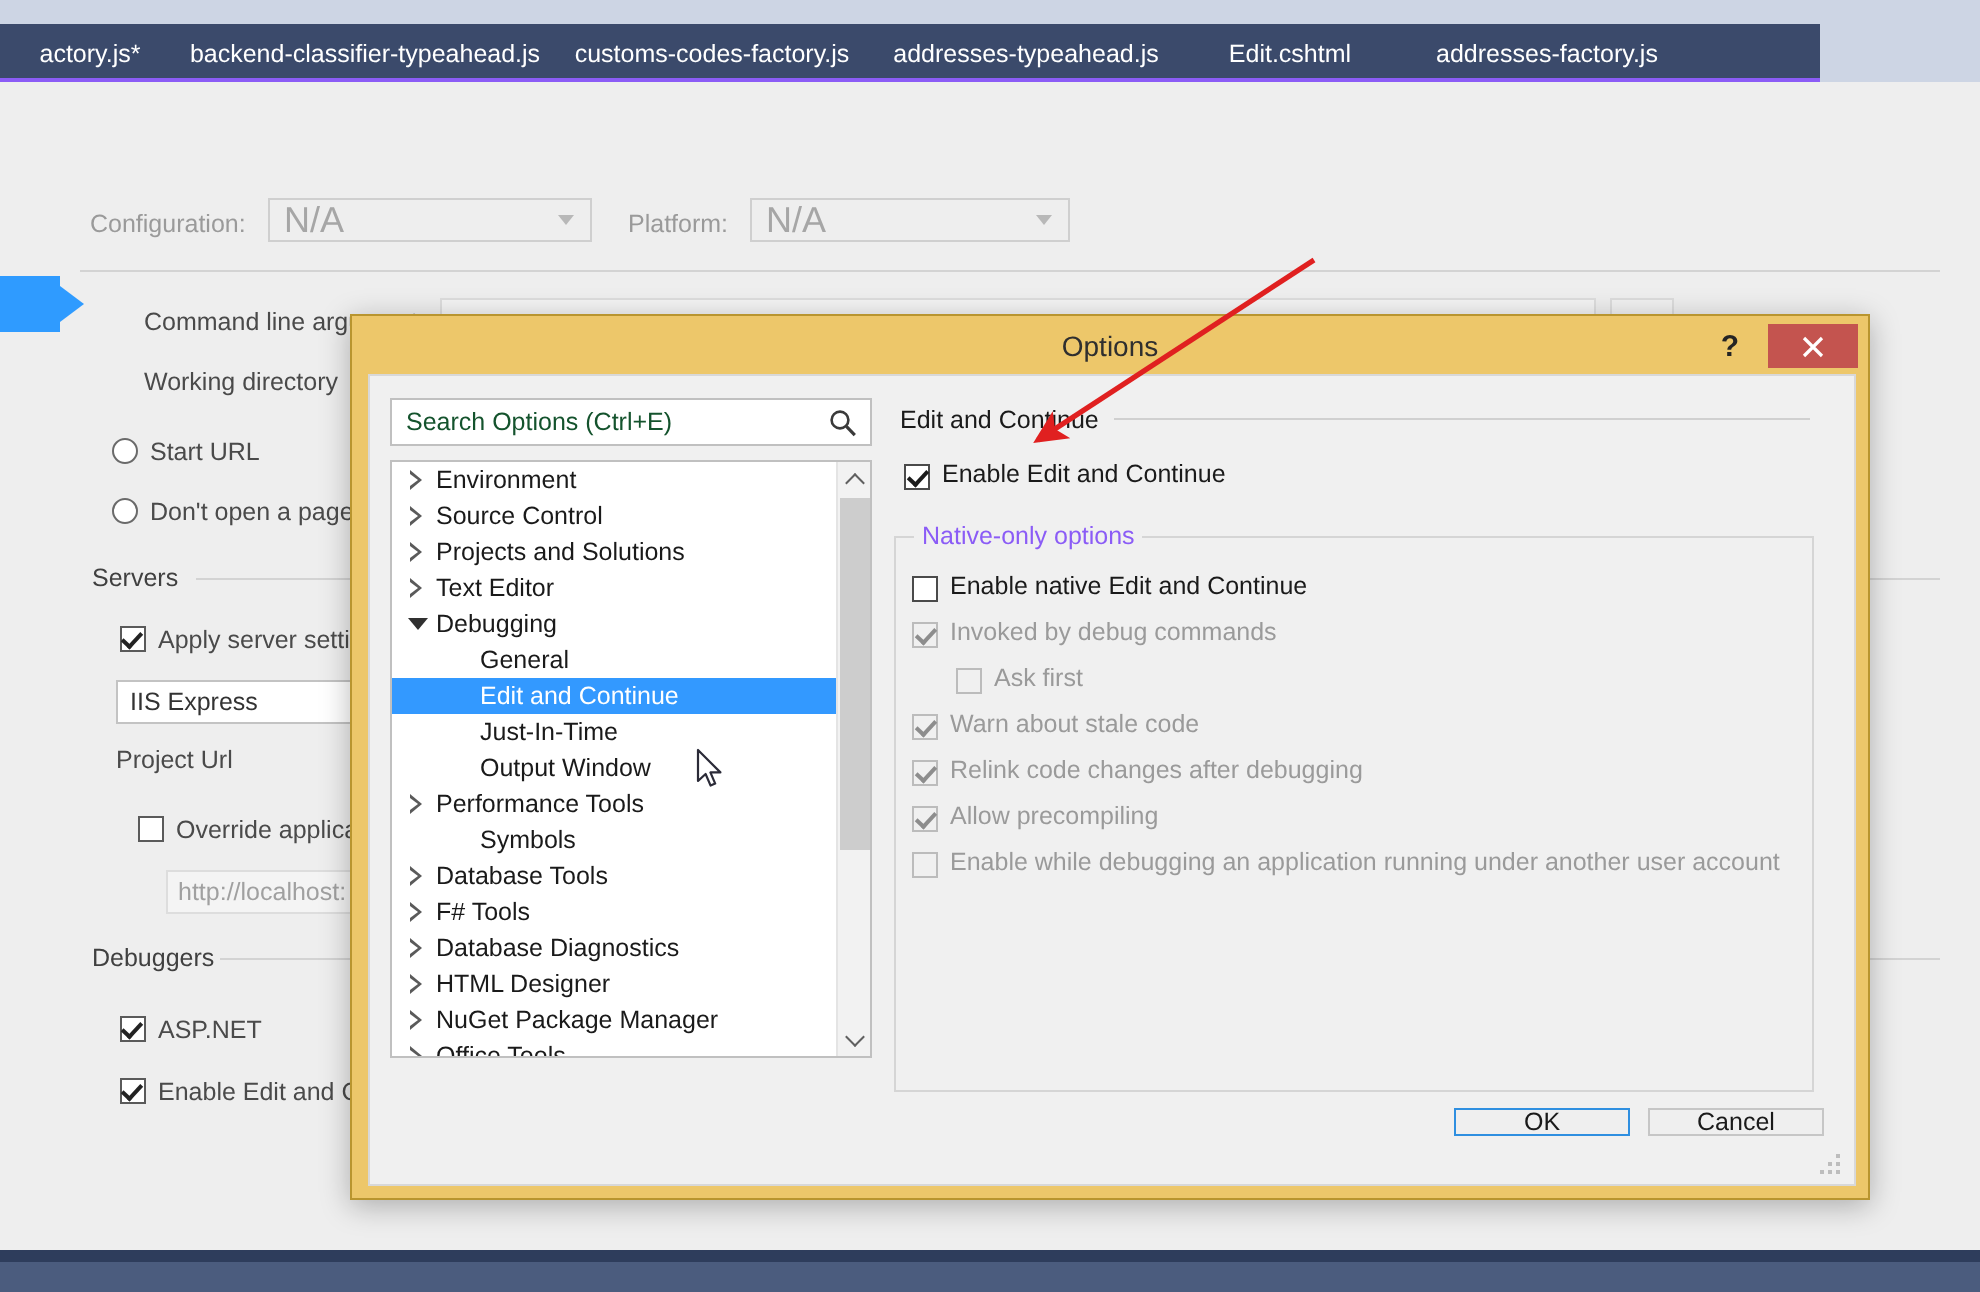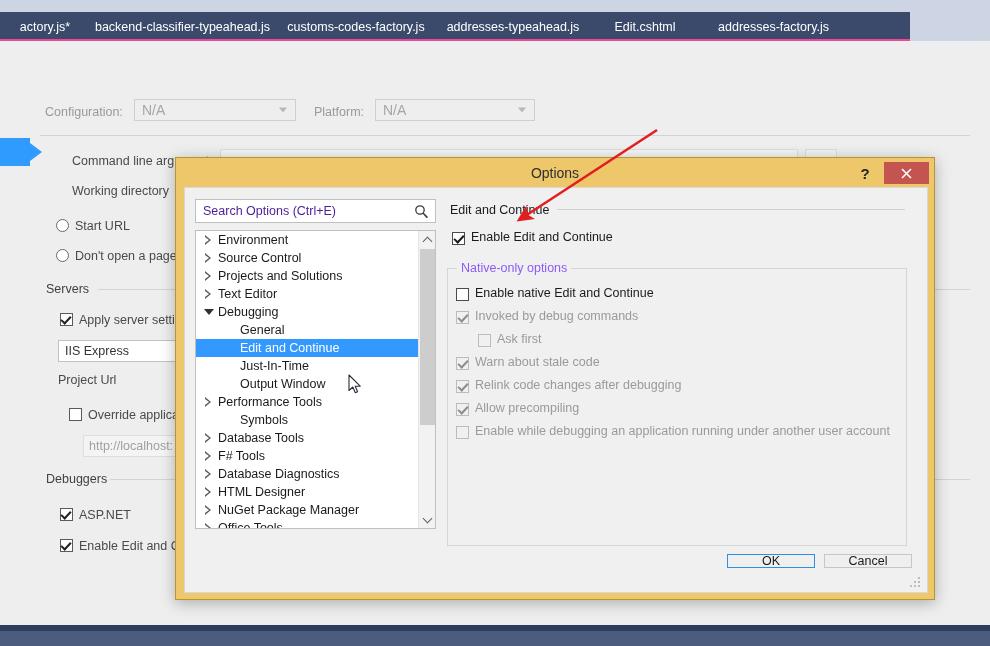--- a/index.html
+++ b/index.html
@@ -17,21 +17,21 @@
   }
 
   
   .vs-topstrip {
     position: absolute; left: 0; top: 0; width: 990px; height: 12px;
     background: #cdd5e4;
   }
   .tabbar {
     position: absolute; left: 0; top: 12px; width: 910px; height: 29px;
     background: #3b4a6b;
-    border-bottom: 2px solid #ec4899;
+    border-bottom: 2px solid #8b5cf6;
   }
   .tabbar-right {
     position: absolute; left: 910px; top: 12px; width: 80px; height: 29px;
     background: #cdd5e4;
   }
   .tab {
     position: absolute; top: 0; height: 29px;
     display: flex; align-items: center; justify-content: center;
     color: #ffffff; font-size: 12.5px;
     white-space: nowrap;
@@ -63,21 +63,21 @@
   }
 
   
   .cfg-label {
     position: absolute; font-size: 12.5px; color: #9a9a9a;
   }
   .cfg-combo {
     position: absolute; height: 22px;
     background: #eeeeee; border: 1px solid #cfcfcf;
     display: flex; align-items: center;
-    padding-left: 7px; font-size: 14px; color: #a6a6a6; text-align: center;
+    padding-left: 7px; font-size: 18px; color: #a6a6a6; text-align: center;
   }
   .cfg-combo .caret {
     position: absolute; right: 8px; top: 50%; transform: translateY(-50%);
     width: 0; height: 0;
     border-left: 4px solid transparent; border-right: 4px solid transparent;
     border-top: 5px solid #b8b8b8;
   }
   .hr-line {
     position: absolute; height: 1px; background: #d3d3d3;
   }
@@ -162,21 +162,21 @@
   }
 
   
   .search-box {
     position: absolute; left: 10px; top: 11px;
     width: 241px; height: 24px;
     background: #ffffff; border: 1px solid #c0c0c0;
   }
   .search-box .txt {
     position: absolute; left: 7px; top: 4px;
-    font-size: 12.5px; color: #4c1d95;
+    font-size: 12.5px; color: #14532d;
   }
   .search-box .mag {
     position: absolute; right: 6px; top: 4px; width: 15px; height: 15px;
   }
 
   
   .tree {
     position: absolute; left: 10px; top: 42px;
     width: 241px; height: 299px;
     background: #ffffff; border: 1px solid #c0c0c0;

